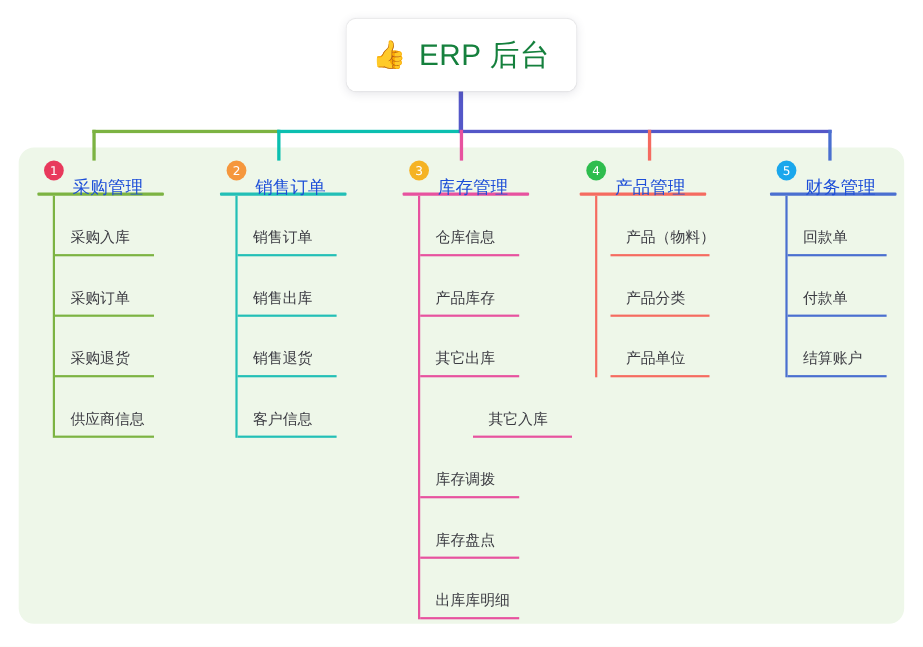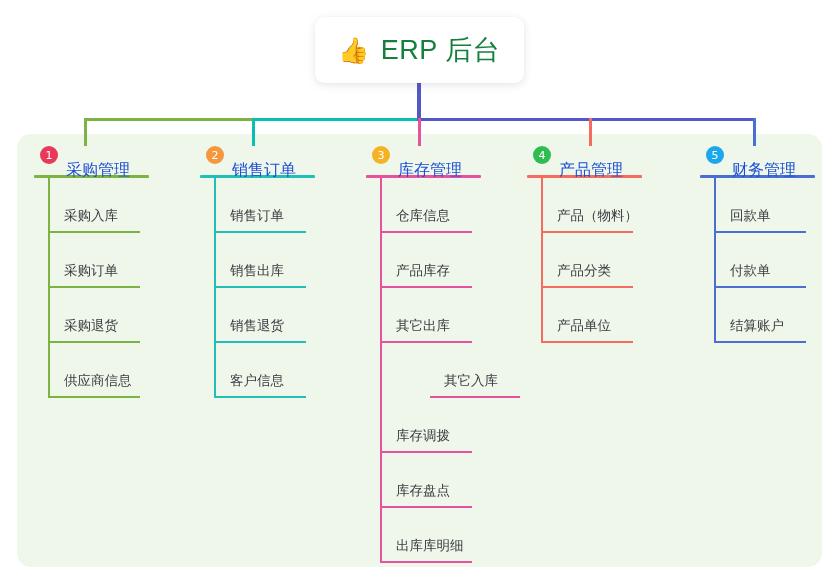--- a/index.html
+++ b/index.html
@@ -179,21 +179,21 @@
           <span class="leaf-label">出库库明细</span>
         </div>
       </div>
     </div>
   <div class="col col4">
       <div class="col-head">
         <span class="badge" style="background: rgb(46, 189, 78);">4</span>
         <span class="col-title">产品管理</span>
       </div>
       <div class="head-rule" style="background: rgb(245, 107, 96);"></div>
-      <div class="leaves" style="border-left-color: rgb(245, 107, 96);">
+      <div class="leaves" style="border-left-color: rgb(245, 107, 96); padding-left: 12px;">
         <div class="leaf" style="border-bottom-color: rgb(245, 107, 96);">
           <span class="leaf-label">产品（物料）</span>
         </div>
         <div class="leaf" style="border-bottom-color: rgb(245, 107, 96);">
           <span class="leaf-label">产品分类</span>
         </div>
         <div class="leaf" style="border-bottom-color: rgb(245, 107, 96);">
           <span class="leaf-label">产品单位</span>
         </div>
       </div>

